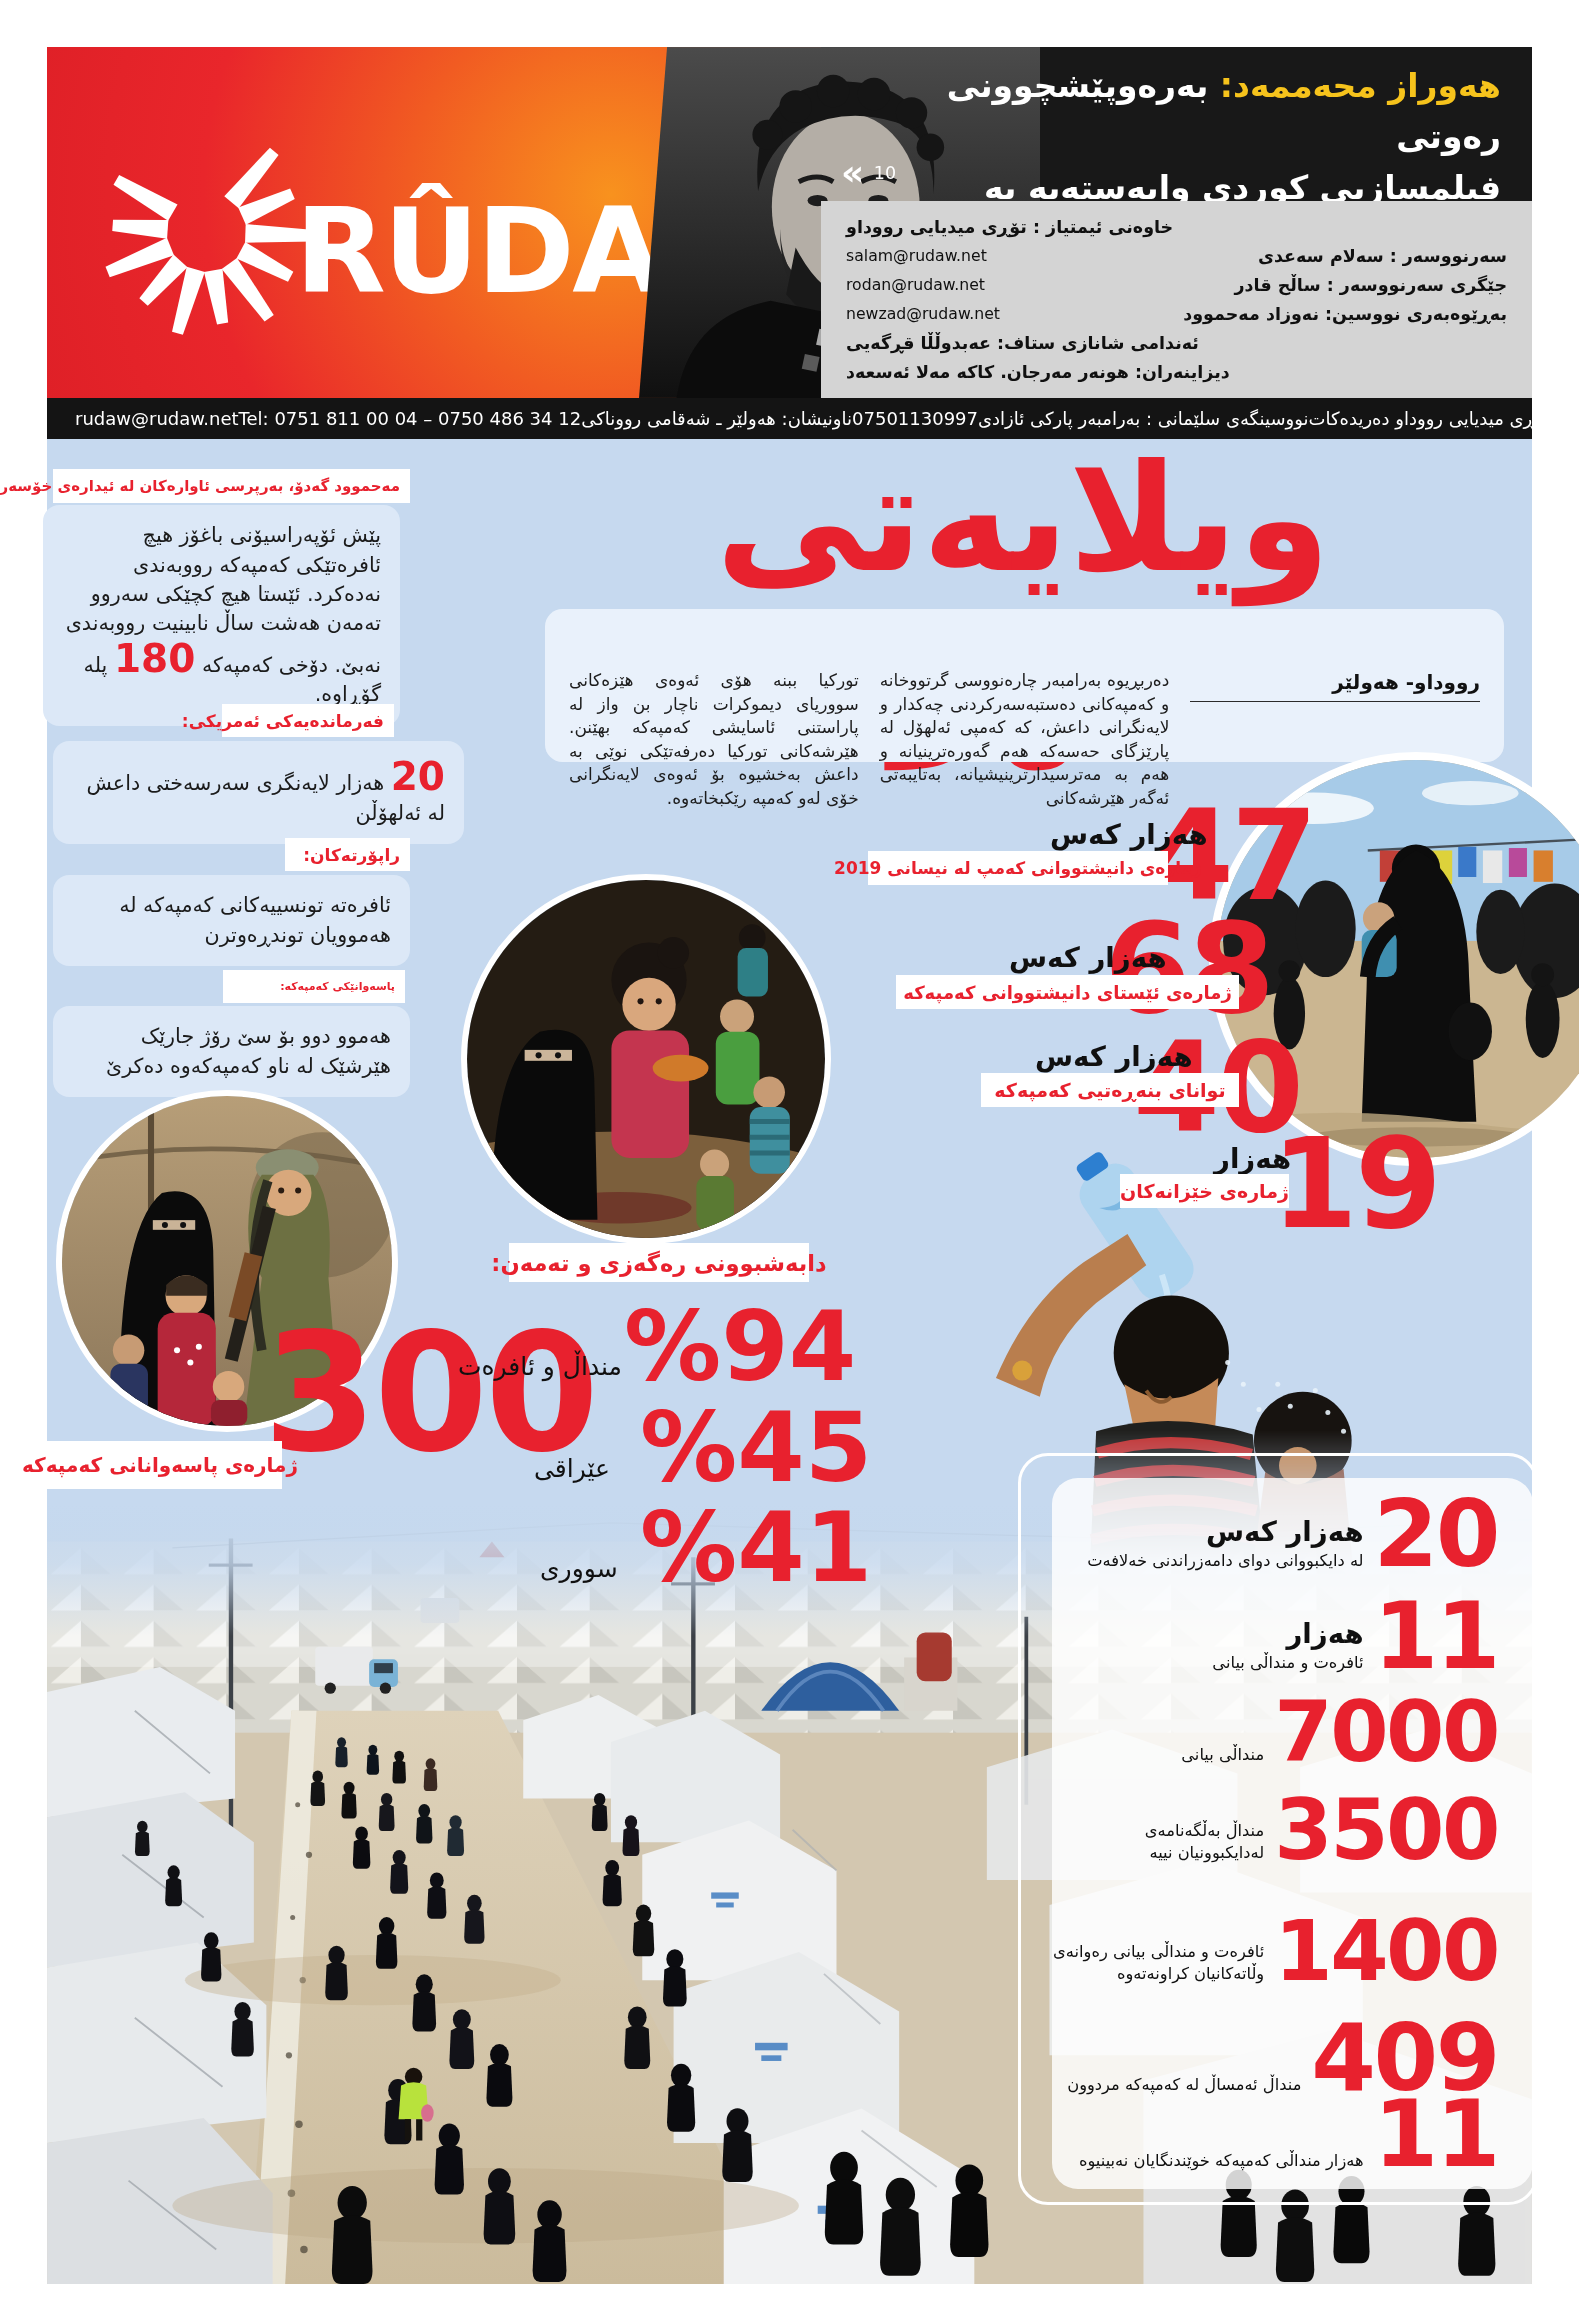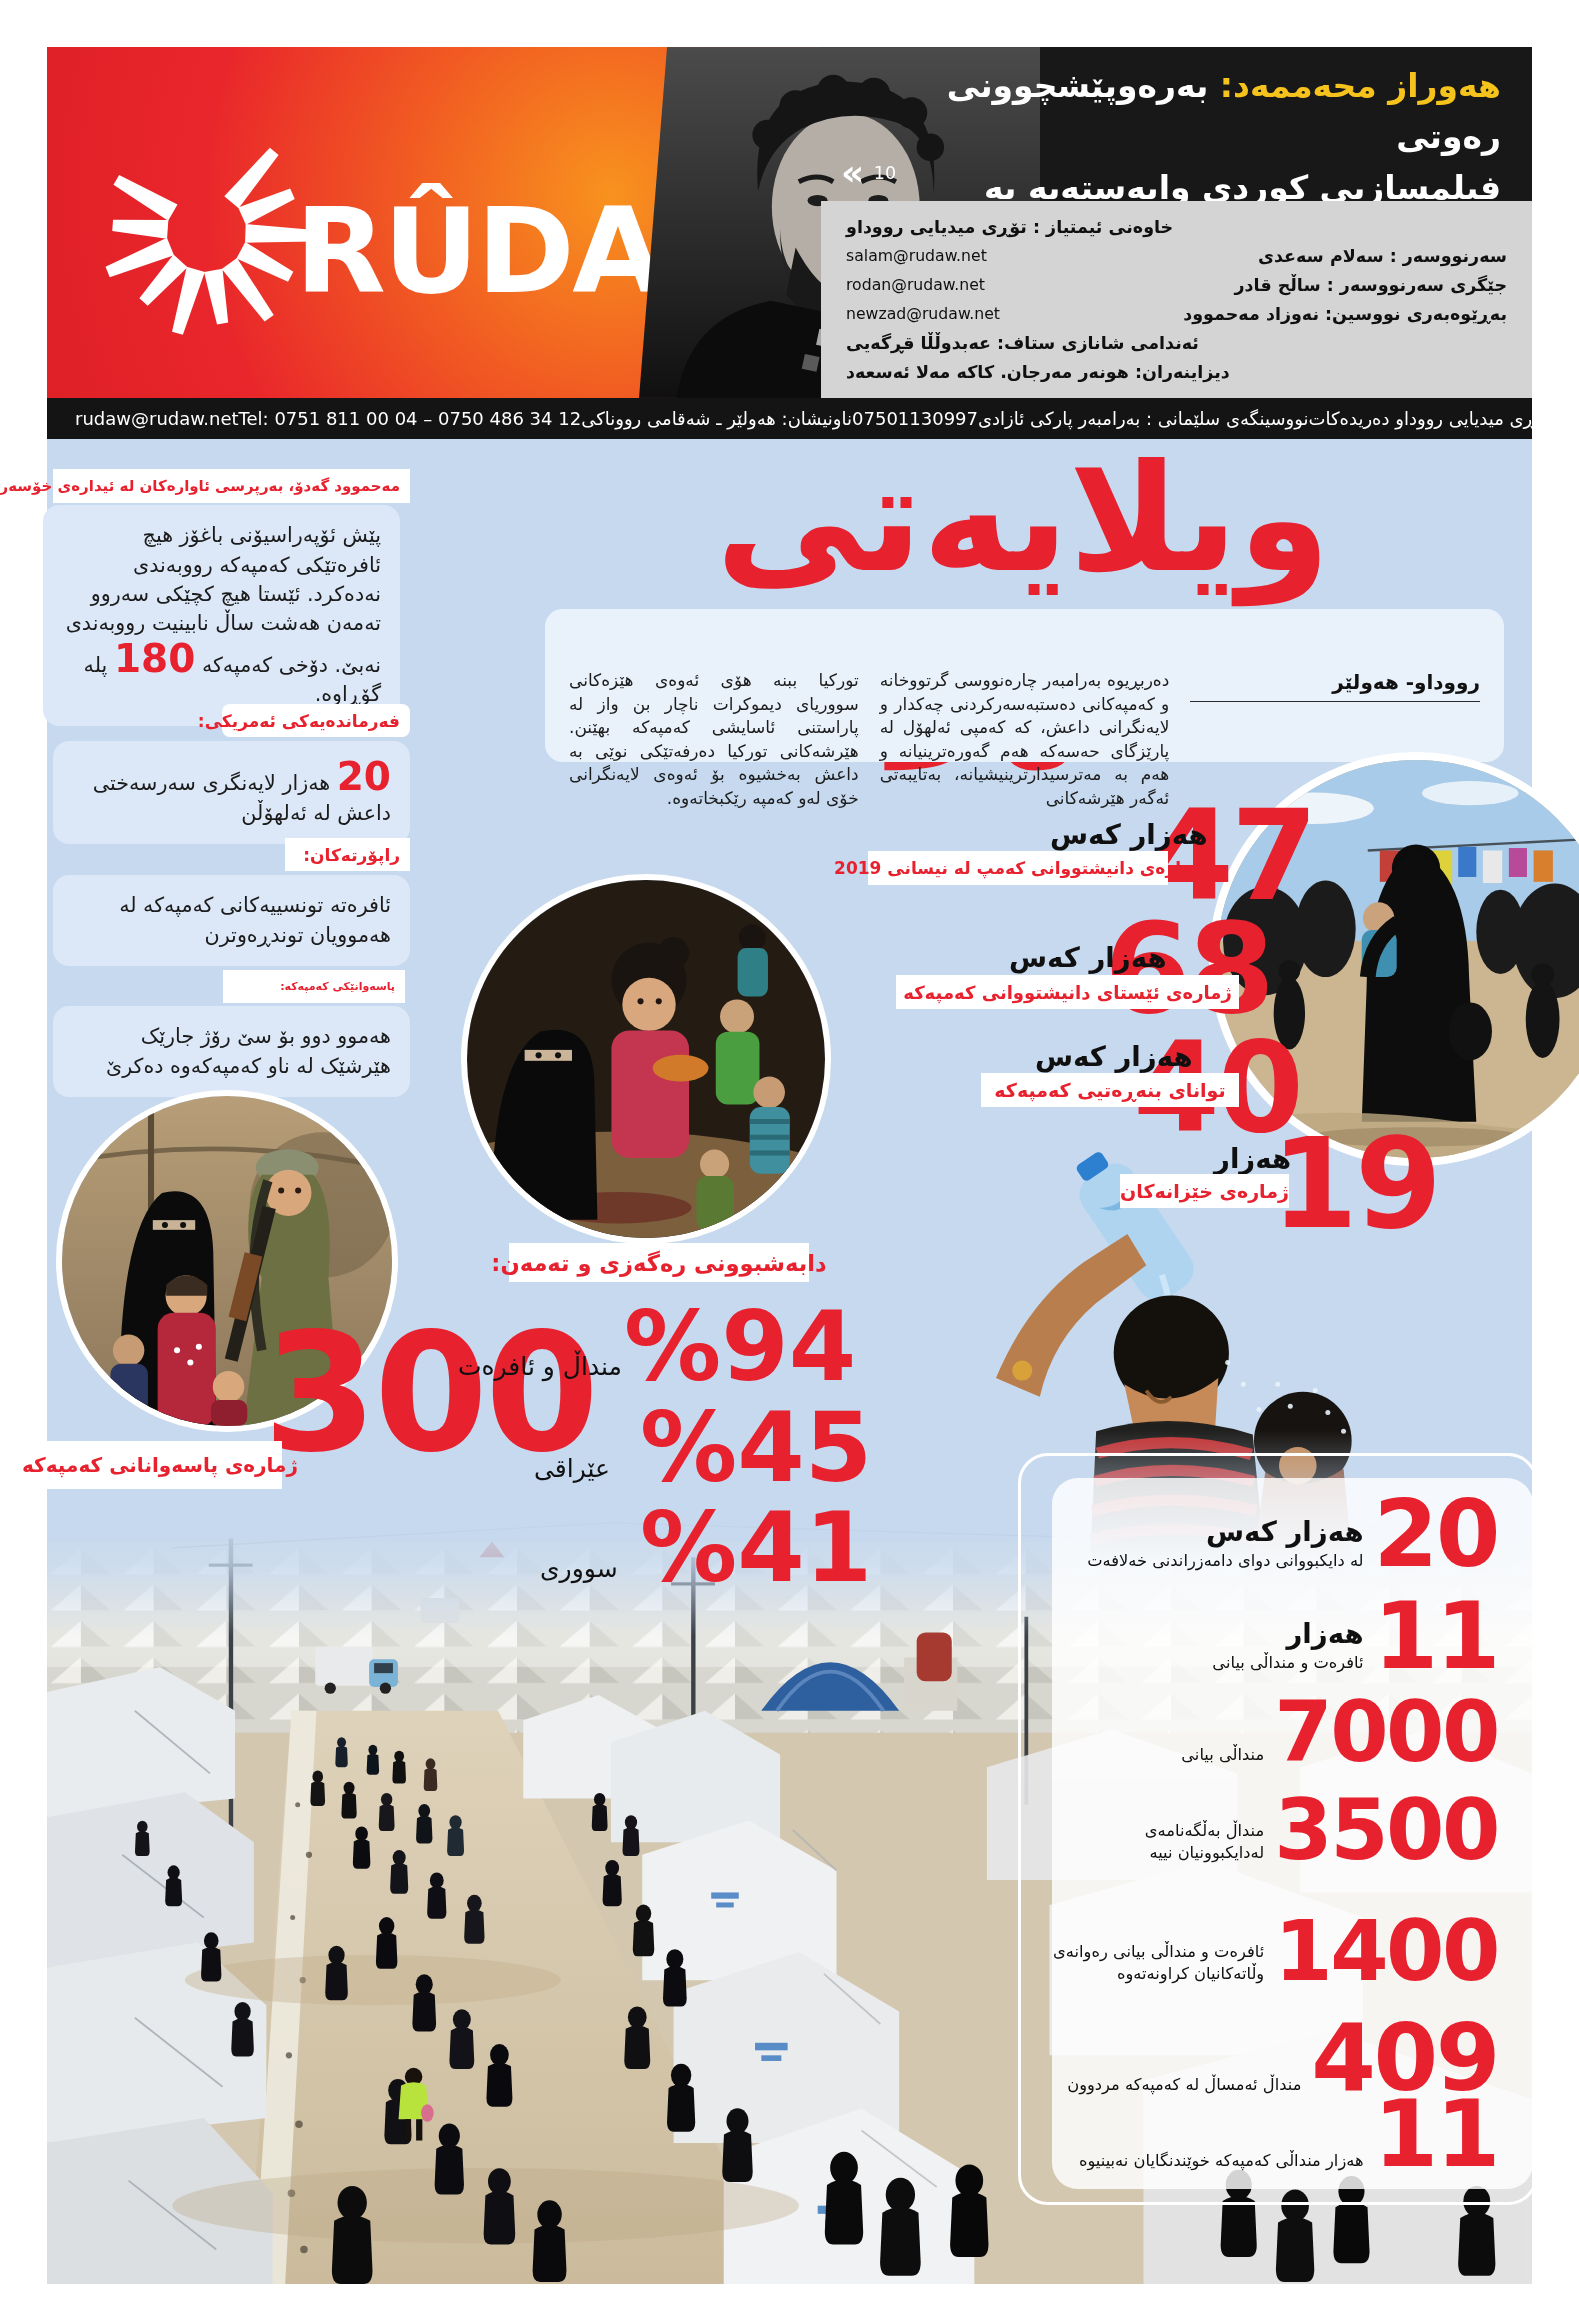--- a/index.html
+++ b/index.html
@@ -341,22 +341,22 @@
     <div class="acol">تورکیا ببنە هۆی ئەوەی هێزەکانی سووریای دیموکرات ناچار بن واز لە پاراستنی ئاسایشی کەمپەکە بهێنن. هێرشەکانی تورکیا دەرفەتێکی نوێی بە داعش بەخشیوە بۆ ئەوەی لایەنگرانی خۆی لەو کەمپە رێکبخاتەوە.</div>
   </div>
 
   <div class="abs sb-title" style="left:53px;top:469px;width:357px;height:34px;font-size:15px;">مەحموود گەدۆ، بەرپرسی ئاوارەکان لە ئیدارەی خۆسەر:</div>
   <div class="abs sb-body" style="left:43px;top:505px;width:357px;">
     <span>پێش ئۆپەراسیۆنی باغۆز هیچ ئافرەتێکی کەمپەکە رووبەندی نەدەکرد. ئێستا هیچ کچێکی سەروو تەمەن هەشت ساڵ نابینیت رووبەندی نەبێ. دۆخی کەمپەکە</span>
     <span class="bignum-inline">180</span>
     <span>پلە گۆڕاوە.</span>
   </div>
 
-  <div class="abs sb-title" style="left:222px;top:704px;width:188px;height:33px;font-size:17px;border-radius:8px;">فەرماندەیەکی ئەمریکی:</div>
-  <div class="abs sb-body" style="left:53px;top:741px;width:357px;">
+  <div class="abs sb-title" style="left:222px;top:704px;width:172px;height:33px;font-size:17px;">فەرماندەیەکی ئەمریکی:</div>
+  <div class="abs sb-body" style="left:53px;top:741px;width:411px;">
     <span class="bignum-inline">20</span>
     <span>هەزار لایەنگری سەرسەختی داعش لە ئەلهۆڵن</span>
   </div>
 
   <div class="abs sb-title" style="left:285px;top:838px;width:125px;height:33px;font-size:17px;">راپۆرتەکان:</div>
   <div class="abs sb-body" style="left:53px;top:875px;width:357px;">ئافرەتە تونسییەکانی کەمپەکە لە هەموویان توندڕەوترن</div>
 
   <div class="abs sb-title" style="left:223px;top:970px;width:182px;height:33px;font-size:11px;">پاسەوانێکی کەمپەکە:</div>
   <div class="abs sb-body" style="left:53px;top:1006px;width:357px;">هەموو دوو بۆ سێ رۆژ جارێک هێرشێک لە ناو کەمپەکەوە دەکرێ</div>
 

